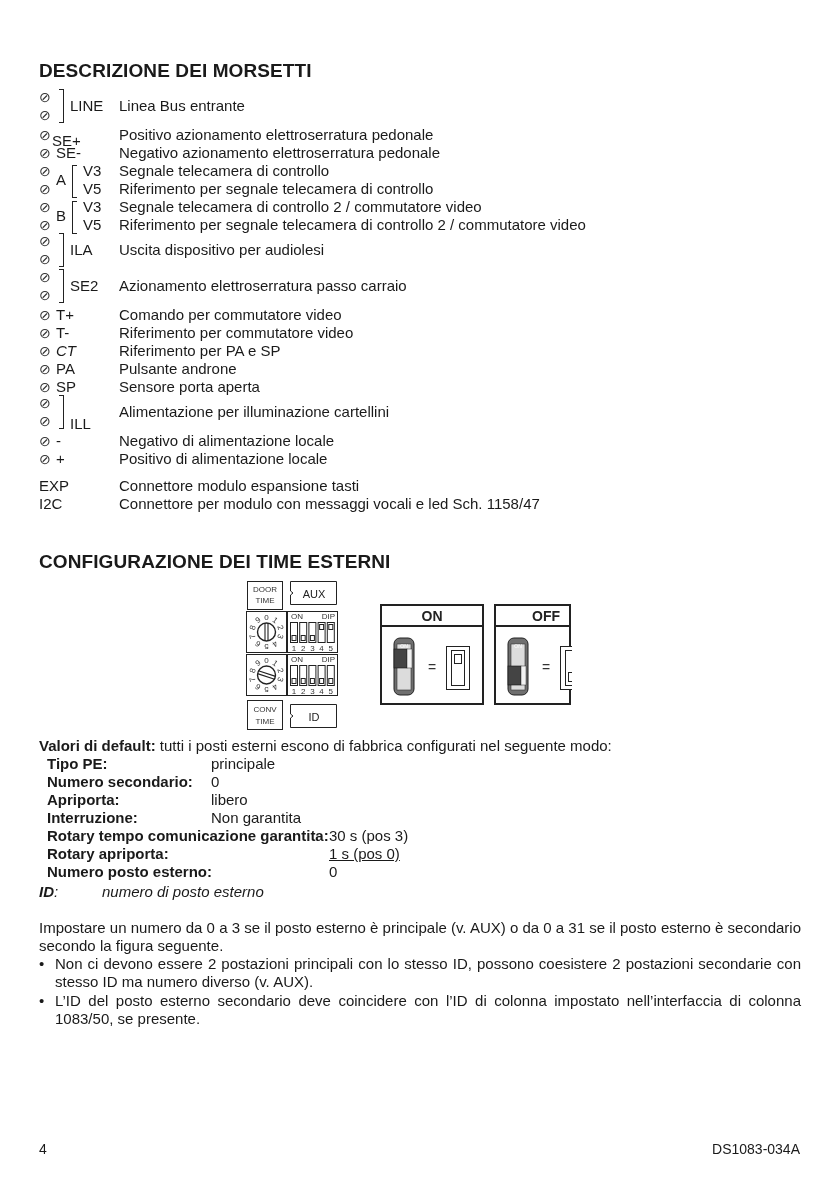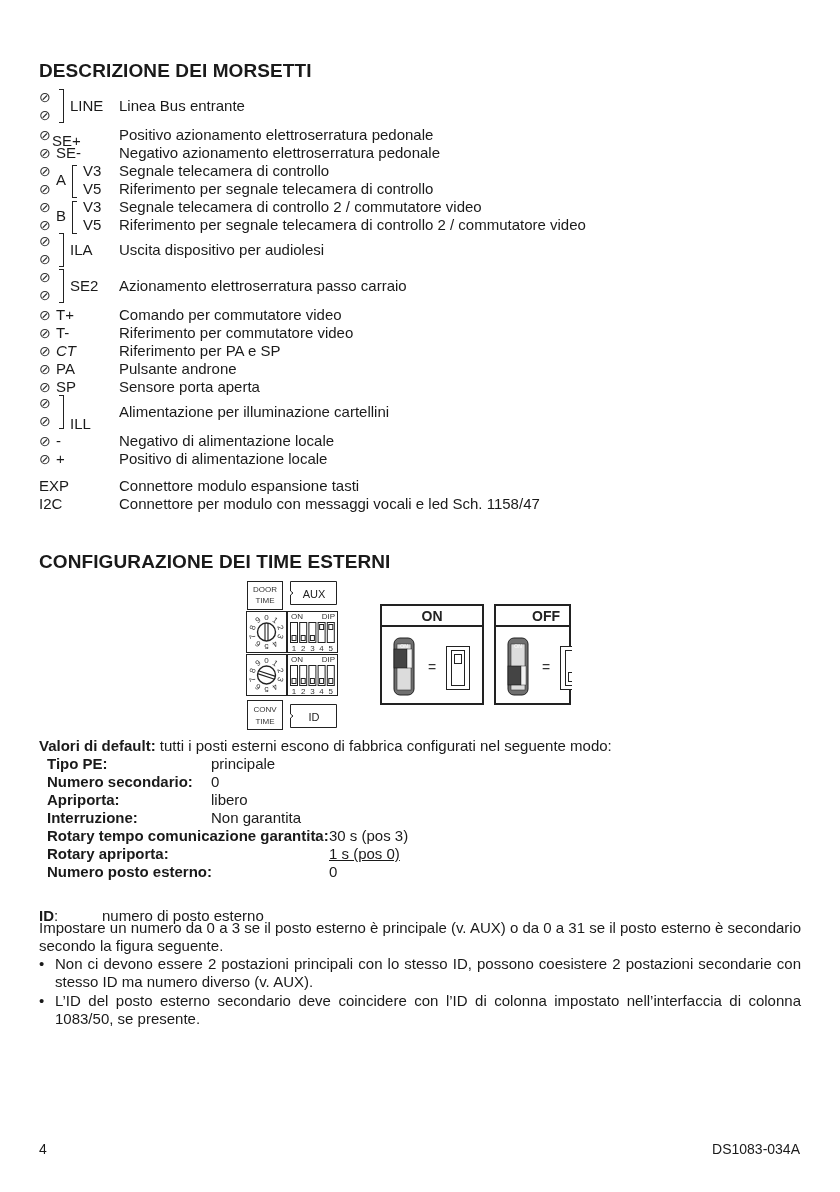--- a/index.html
+++ b/index.html
@@ -339,21 +339,21 @@
     <div class="kv" style="top: 845px;">
       <span class="k">Rotary apriporta:</span>
       <span class="v" style="left: 290px; text-decoration: underline;">1 s (pos 0)</span>
     </div>
     <div class="kv" style="top: 863px;">
       <span class="k">Numero posto esterno:</span>
       <span class="v" style="left: 290px;">0</span>
     </div>
   </div>
 
-<div class="para" style="top:907px; white-space:nowrap;">
+<div class="para" style="top:883px; white-space:nowrap;font-style:italic;">
   <b>ID</b><span>:</span>
   <span style="position:absolute; left:63px;">numero di posto esterno</span>
 </div>
 <div class="para" style="top:919px; width:762px; text-align:justify;">Impostare un numero da 0 a 3 se il posto esterno è principale (v. AUX) o da 0 a 31 se il posto esterno è secondario secondo la figura seguente.</div>
 
 <div class="bullet" style="top:955px;">
   <span class="dot">•</span>
   <span class="btxt">Non ci devono essere 2 postazioni principali con lo stesso ID, possono coesistere 2 postazioni secondarie con stesso ID ma numero diverso (v. AUX).</span>
 </div>
 <div class="bullet" style="top:992px;">

